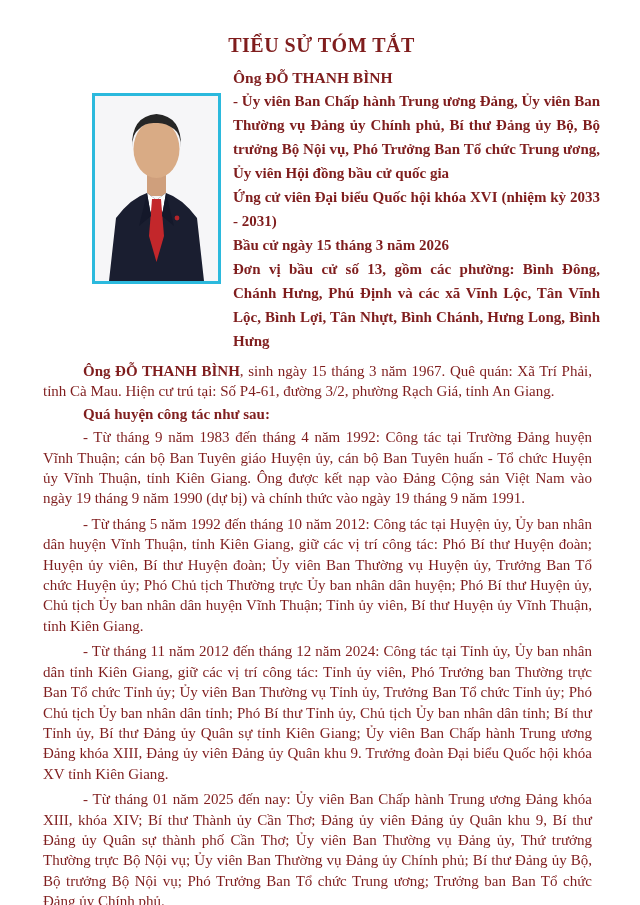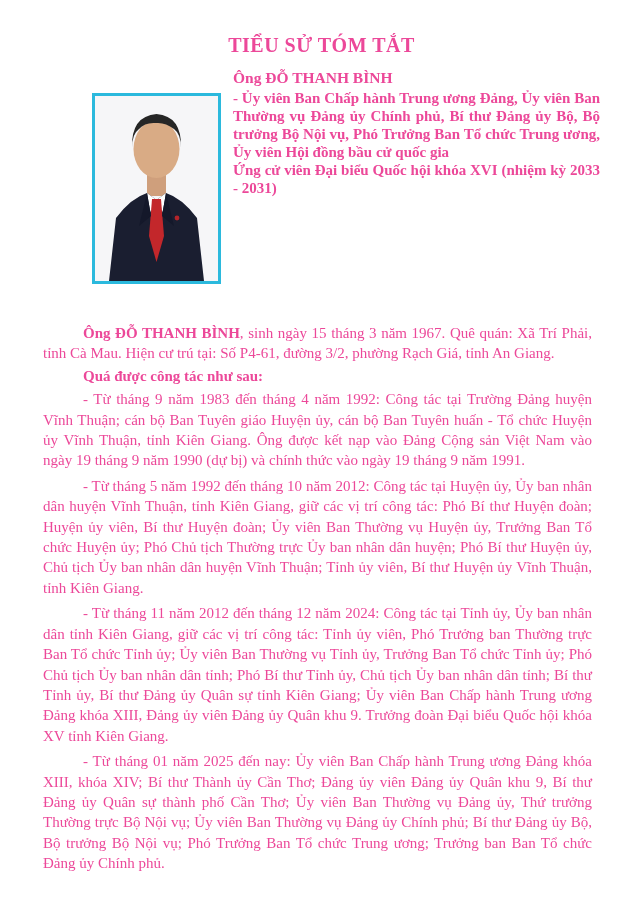--- a/index.html
+++ b/index.html
@@ -1,21 +1,21 @@
 <!DOCTYPE html>
 <html lang="vi"><head>
 <meta charset="utf-8">
 <style>
   html,body{margin:0;padding:0;background:#ffffff;}
   .page{
     position:relative;
     width:640px;height:905px;
     background:#ffffff;
     font-family:"Liberation Serif","DejaVu Serif",serif;
-    color:#ec4899;
+    color:#7f1d1d;
     overflow:hidden;
     box-sizing:border-box;
     padding:34px 40px 0 43px;
   }
   .doc-title{
     text-align:center;
     font-size:20px;
     font-weight:bold;
     letter-spacing:.5px;
     margin:0 0 10px 0;
@@ -41,21 +41,21 @@
   }
   .photo-frame svg{display:block;}
   .header-col{
     margin-left:190px;
     width:367px;
   }
   .header-col p{
     margin:0;
     font-size:15px;
     font-weight:bold;
-    line-height:18px;
+    line-height:24px;
     text-align:justify;
   }
   
   .body-text p{
     margin:0 8px 2px 0;
     font-size:15px;
     line-height:20.4px;
     text-align:justify;
   }
   .intro-para{margin-top:8px !important;}
@@ -85,27 +85,29 @@
         <path d="M57,103 L66,103 L69,140 L61.5,166 L54,140 Z" fill="#c3272b"></path>
         <path d="M52,97 L44,130 L56,120 Z" fill="#14182a"></path>
         <path d="M71,97 L79,130 L67,120 Z" fill="#14182a"></path>
         <circle cx="82" cy="122" r="2.4" fill="#b3242a"></circle>
       </svg>
     </div>
 
     <div class="header-col">
       <p>- Ủy viên Ban Chấp hành Trung ương Đảng, Ủy viên Ban Thường vụ Đảng ủy Chính phủ, Bí thư Đảng ủy Bộ, Bộ trưởng Bộ Nội vụ, Phó Trưởng Ban Tổ chức Trung ương, Ủy viên Hội đồng bầu cử quốc gia</p>
       <p>Ứng cử viên Đại biểu Quốc hội khóa XVI (nhiệm kỳ 2033 - 2031)</p>
+      <p>Bầu cử ngày 15 tháng 3 năm 2026</p>
+      <p>Đơn vị bầu cử số 13, gồm các phường: Bình Đông, Chánh Hưng, Phú Định và các xã Vĩnh Lộc, Tân Vĩnh Lộc, Bình Lợi, Tân Nhựt, Bình Chánh, Hưng Long, Bình Hưng</p>
     </div>
   </div>
 
   <div class="body-text">
     <p class="intro-para indent"><span class="bold">Ông ĐỖ THANH BÌNH</span><span>, sinh ngày 15 tháng 3 năm 1967. Quê quán: Xã Trí Phải, tỉnh Cà Mau. Hiện cư trú tại: Số P4-61, đường 3/2, phường Rạch Giá, tỉnh An Giang.</span></p>
 
-    <p class="career-heading indent">Quá được công tác như sau:</p>
+    <p class="career-heading indent">Quá huyện công tác như sau:</p>
 
     <p class="career-para indent">- Từ tháng 9 năm 1983 đến tháng 4 năm 1992: Công tác tại Trường Đảng huyện Vĩnh Thuận; cán bộ Ban Tuyên giáo Huyện ủy, cán bộ Ban Tuyên huấn - Tổ chức Huyện ủy Vĩnh Thuận, tỉnh Kiên Giang. Ông được kết nạp vào Đảng Cộng sản Việt Nam vào ngày 19 tháng 9 năm 1990 (dự bị) và chính thức vào ngày 19 tháng 9 năm 1991.</p>
     <p class="career-para indent">- Từ tháng 5 năm 1992 đến tháng 10 năm 2012: Công tác tại Huyện ủy, Ủy ban nhân dân huyện Vĩnh Thuận, tỉnh Kiên Giang, giữ các vị trí công tác: Phó Bí thư Huyện đoàn; Huyện ủy viên, Bí thư Huyện đoàn; Ủy viên Ban Thường vụ Huyện ủy, Trưởng Ban Tổ chức Huyện ủy; Phó Chủ tịch Thường trực Ủy ban nhân dân huyện; Phó Bí thư Huyện ủy, Chủ tịch Ủy ban nhân dân huyện Vĩnh Thuận; Tỉnh ủy viên, Bí thư Huyện ủy Vĩnh Thuận, tỉnh Kiên Giang.</p>
     <p class="career-para indent">- Từ tháng 11 năm 2012 đến tháng 12 năm 2024: Công tác tại Tỉnh ủy, Ủy ban nhân dân tỉnh Kiên Giang, giữ các vị trí công tác: Tỉnh ủy viên, Phó Trưởng ban Thường trực Ban Tổ chức Tỉnh ủy; Ủy viên Ban Thường vụ Tỉnh ủy, Trưởng Ban Tổ chức Tỉnh ủy; Phó Chủ tịch Ủy ban nhân dân tỉnh; Phó Bí thư Tỉnh ủy, Chủ tịch Ủy ban nhân dân tỉnh; Bí thư Tỉnh ủy, Bí thư Đảng ủy Quân sự tỉnh Kiên Giang; Ủy viên Ban Chấp hành Trung ương Đảng khóa XIII, Đảng ủy viên Đảng ủy Quân khu 9. Trưởng đoàn Đại biểu Quốc hội khóa XV tỉnh Kiên Giang.</p>
     <p class="career-para indent">- Từ tháng 01 năm 2025 đến nay: Ủy viên Ban Chấp hành Trung ương Đảng khóa XIII, khóa XIV; Bí thư Thành ủy Cần Thơ; Đảng ủy viên Đảng ủy Quân khu 9, Bí thư Đảng ủy Quân sự thành phố Cần Thơ; Ủy viên Ban Thường vụ Đảng ủy, Thứ trưởng Thường trực Bộ Nội vụ; Ủy viên Ban Thường vụ Đảng ủy Chính phủ; Bí thư Đảng ủy Bộ, Bộ trưởng Bộ Nội vụ; Phó Trưởng Ban Tổ chức Trung ương; Trưởng ban Ban Tổ chức Đảng ủy Chính phủ.</p>
 
   </div>
 
 </div>
 

